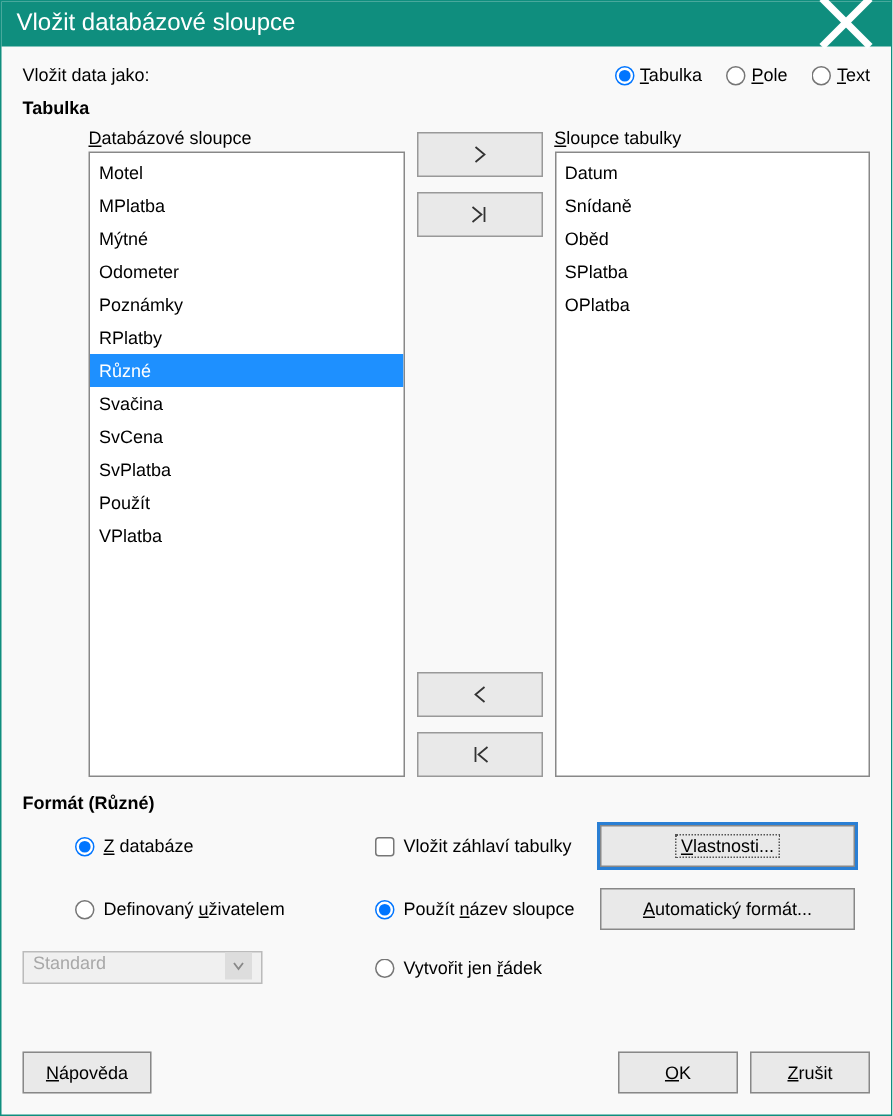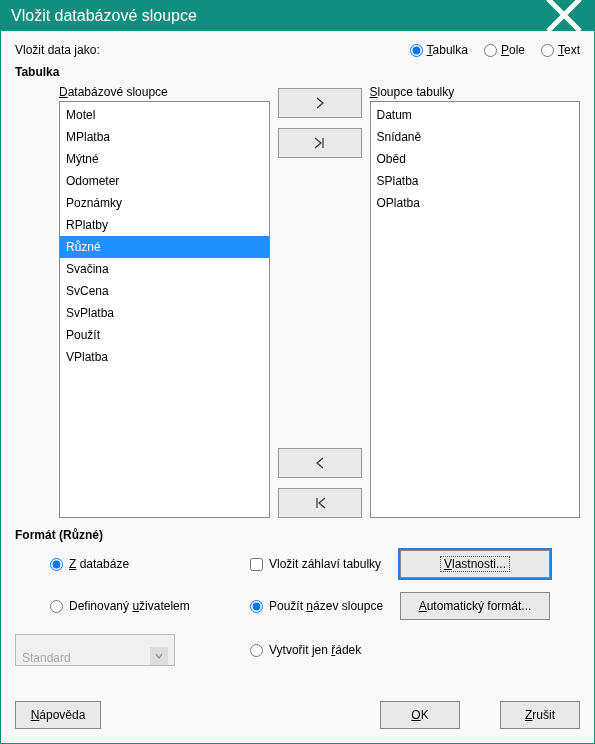--- a/index.html
+++ b/index.html
@@ -93,47 +93,46 @@
     height: 28px;
     border: 1px solid #888;
     background: #e9e9e9;
     display: inline-flex;
     align-items: center;
     justify-content: center;
     padding: 0 10px;
     font-size: 12px;
     font-family: inherit;
   }
-  .btn-wide { width: 150px; }
+  .btn-wide { width: 170px; }
   .btn-primary { outline: 2px solid #2a7fd4; outline-offset: 0; }
   .select-box {
     width: 160px;
-    height: 32px;
+    height: 22px;
     border: 1px solid #bbb;
     background: #f0f0f0;
     color: #a8a8a8;
     display: flex;
-    align-items: flex-end;
+    align-items: flex-start;
     padding: 0 6px;
     justify-content: space-between;
   }
   .select-box .chev {
     width: 18px;
     height: 18px;
     background: #ddd;
     display: flex;
     align-items: center;
     justify-content: center;
   }
   .select-box .chev svg { width: 10px; height: 10px; }
   .bottom-bar {
     display: flex;
     padding: 8px 14px 14px 14px;
     align-items: center;
-    gap: 32px;
   }
   .bottom-bar .spacer { flex: 1; }
   .bottom-bar .btn { width: 80px; margin-left: 8px; }
   .bottom-bar .btn.help { width: 86px; margin-left: 0; }
   input[type=radio], input[type=checkbox] { margin: 0; }
   .und { text-decoration: underline; }
   .dotted-border { border: 1px dotted #555; padding: 0 3px; }
 </style>
 </head>
 <body>

